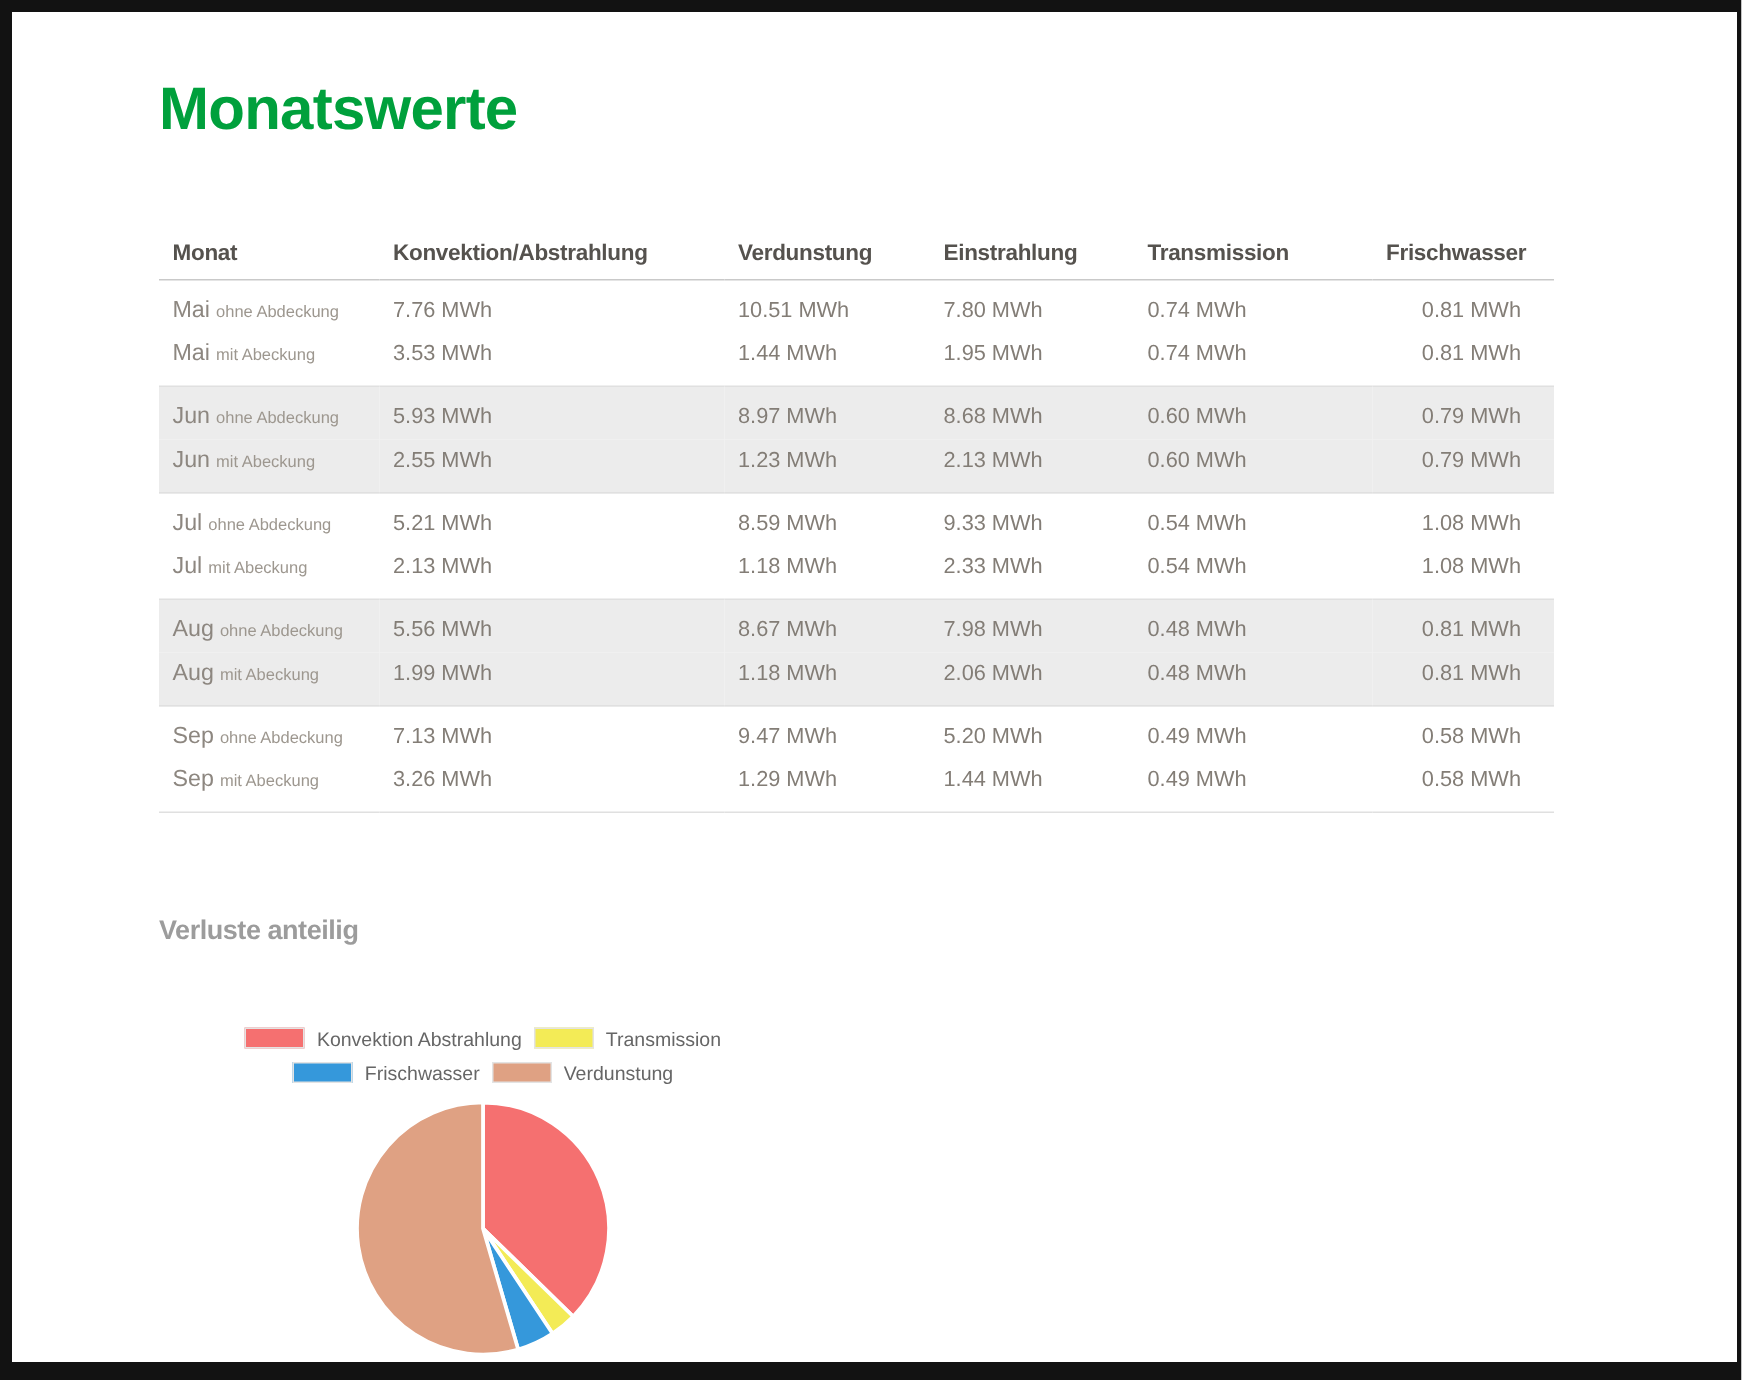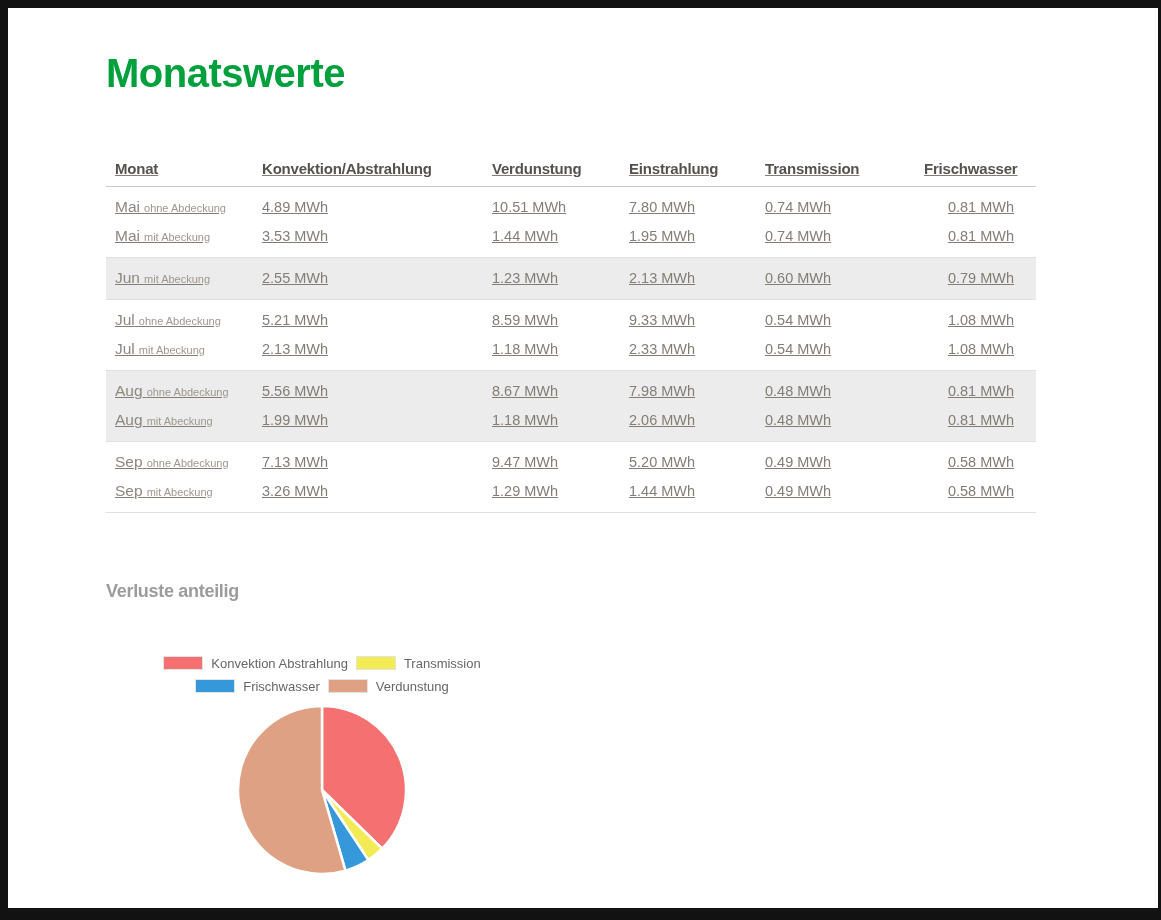--- a/index.html
+++ b/index.html
@@ -16,21 +16,20 @@
 
   h1.page-title{
     font-size:40px; font-weight:bold; letter-spacing:-0.5px;
     margin:0 0 60px 0; line-height:1.15;
   }
 
   
   table.monthly{
     border-collapse:collapse; width:930px; table-layout:fixed;
     color:#837d76;
-    text-decoration:underline;
   }
   table.monthly th{
     text-align:left; font-size:15px; font-weight:bold; color:#55524e;
     padding:4px 9px 9px 9px; letter-spacing:-0.2px;
   }
   table.monthly thead tr{ border-bottom:1px solid #c9c9c9; }
   table.monthly th.num-r, table.monthly td.num-r{ text-align:right; padding-right:22px; }
   table.monthly td{
     font-size:14.5px; padding:3px 9px; line-height:21px; color:#837d76;
   }
@@ -84,37 +83,45 @@
           <th>Verdunstung</th>
           <th>Einstrahlung</th>
           <th>Transmission</th>
           <th class="num-r">Frischwasser</th>
         </tr>
       </thead>
 
       <tbody class="group">
         <tr>
           <td><span class="mname">Mai</span> <span class="msub">ohne Abdeckung</span></td>
-          <td>4.89 MWh</td>
+          <td>7.76 MWh</td>
           <td>10.51 MWh</td>
           <td>7.80 MWh</td>
           <td>0.74 MWh</td>
           <td class="num-r">0.81 MWh</td>
         </tr>
         <tr>
           <td><span class="mname">Mai</span> <span class="msub">mit Abeckung</span></td>
           <td>3.53 MWh</td>
           <td>1.44 MWh</td>
           <td>1.95 MWh</td>
           <td>0.74 MWh</td>
           <td class="num-r">0.81 MWh</td>
         </tr>
       </tbody>
 
       <tbody class="group shaded">
+        <tr>
+          <td><span class="mname">Jun</span> <span class="msub">ohne Abdeckung</span></td>
+          <td>5.93 MWh</td>
+          <td>8.97 MWh</td>
+          <td>8.68 MWh</td>
+          <td>0.60 MWh</td>
+          <td class="num-r">0.79 MWh</td>
+        </tr>
         <tr>
           <td><span class="mname">Jun</span> <span class="msub">mit Abeckung</span></td>
           <td>2.55 MWh</td>
           <td>1.23 MWh</td>
           <td>2.13 MWh</td>
           <td>0.60 MWh</td>
           <td class="num-r">0.79 MWh</td>
         </tr>
       </tbody>
 

